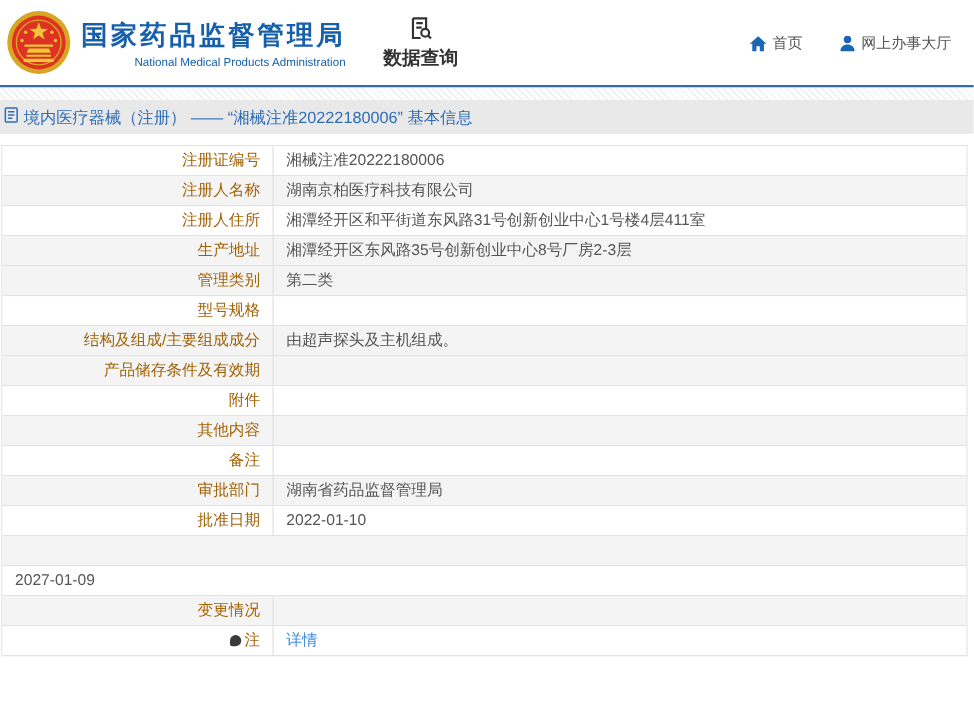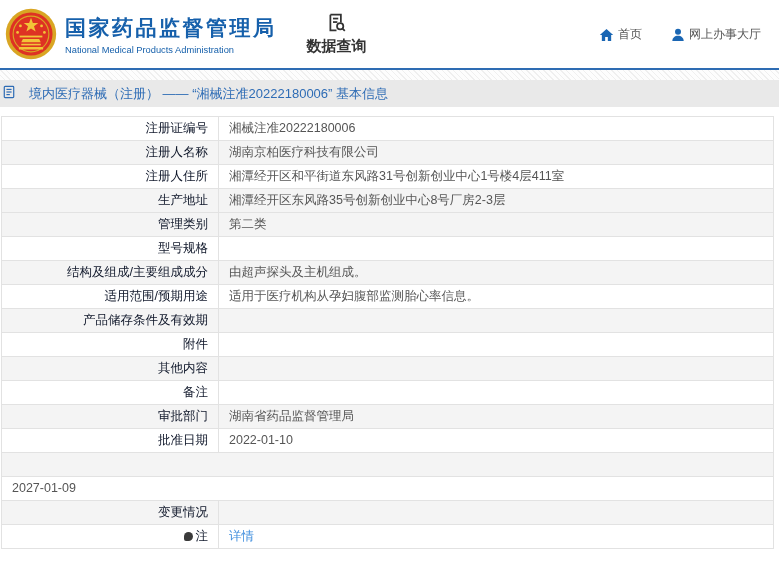--- a/index.html
+++ b/index.html
@@ -7,39 +7,39 @@
     width:779px;height:574px;overflow:hidden;background:#fff;
     font-family:"Liberation Sans","DejaVu Sans",sans-serif;
     -webkit-font-smoothing:antialiased;
   }
   
   .header{height:68px;display:flex;align-items:center;background:#fff;}
   .logo-area{display:flex;align-items:center;margin-left:5px;}
   .emblem{width:52px;height:52px;flex:none;}
   .org{margin-left:8px;}
   .org-cn{font-size:21px;font-weight:bold;color:#1660ab;letter-spacing:2.5px;white-space:nowrap;}
-  .org-en{font-size:9.3px;color:#1660ab;margin-top:3px;white-space:nowrap;}
+  .org-en{font-size:9.3px;color:#1660ab;margin-top:3px;white-space:nowrap;text-align:right;}
   .dq{display:flex;align-items:center;margin-left:30px;color:#333;font-size:15px;font-weight:bold;gap:4px;flex-direction:column;}
   .dq svg{display:block;}
   .nav{margin-left:auto;display:flex;gap:28px;margin-right:18px;}
   .nav-item{display:flex;align-items:flex-end;gap:3px;font-size:12px;color:#555;text-decoration:none;cursor:pointer;}
   .nav-item svg{display:block;}
   
   .blue-line{height:2px;background:#2e6cb3;}
   .hatch{height:10px;background:repeating-linear-gradient(45deg,#fdfdfd 0 3px,#efefef 3px 4px);}
   
-  .crumb{height:27px;background:#e9e9e9;display:flex;align-items:center;padding-left:3px;gap:14px;
+  .crumb{height:27px;background:#e9e9e9;display:flex;align-items:center;padding-left:3px;gap:4px;
          color:#2e6cb5;font-size:13px;}
   .crumb svg{flex:none;}
   
   .table{margin:9px 5px 0 1px;width:773px;border:1px solid #e2e2e2;border-bottom:none;box-sizing:border-box;}
   .trow{display:flex;align-items:stretch;border-bottom:1px solid #e2e2e2;background:#fff;}
   .trow.alt{background:#f4f4f4;}
   .tlabel{flex:none;width:206px;padding:2px 10px 2px 0;display:flex;align-items:center;justify-content:flex-end;
-          text-align:right;color:#0f172a;font-size:12.5px;line-height:19px;border-right:1px solid #e2e2e2;}
+          text-align:right;color:#a16207;font-size:12.5px;line-height:19px;border-right:1px solid #e2e2e2;}
   .tvalue{flex:1;min-width:0;padding:2px 8px 2px 10px;display:flex;align-items:center;
           color:#555;font-size:12.5px;line-height:19px;word-break:break-all;min-height:19px;}
   .tvalue a{color:#3e8ddd;text-decoration:none;cursor:pointer;}
   .note-dot{display:inline-block;width:9px;height:9px;border-radius:50% 50% 50% 2px;background:#3a3a3a;margin-right:3px;flex:none;}
 </style>
 </head>
 <body>
 
 <div class="header">
   <div class="logo-area">
@@ -136,24 +136,20 @@
       <div class="tlabel">管理类别</div>
       <div class="tvalue">第二类</div>
     </div>
     <div class="trow">
       <div class="tlabel">型号规格</div>
     </div>
     <div class="trow alt">
       <div class="tlabel">结构及组成/主要组成成分</div>
       <div class="tvalue">由超声探头及主机组成。</div>
     </div>
-    <div class="trow">
-      <div class="tlabel">适用范围/预期用途</div>
-      <div class="tvalue">适用于医疗机构从孕妇腹部监测胎心率信息。</div>
-    </div>
     <div class="trow alt">
       <div class="tlabel">产品储存条件及有效期</div>
       <div class="tvalue"></div>
     </div>
     <div class="trow">
       <div class="tlabel">附件</div>
       <div class="tvalue"></div>
     </div>
     <div class="trow alt">
       <div class="tlabel">其他内容</div>

